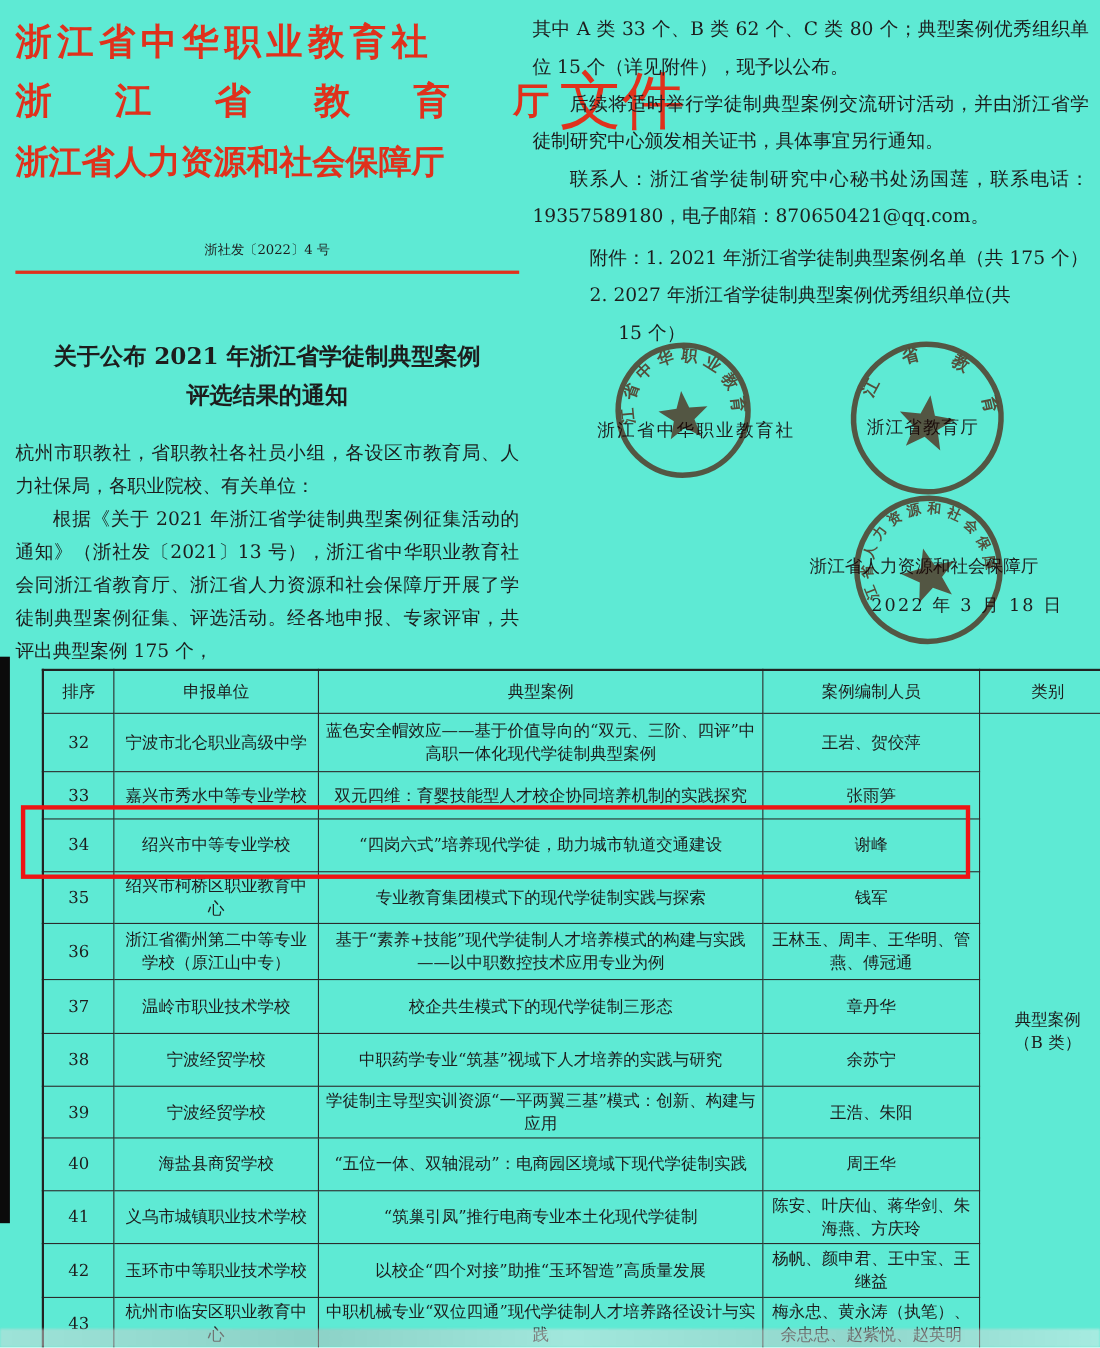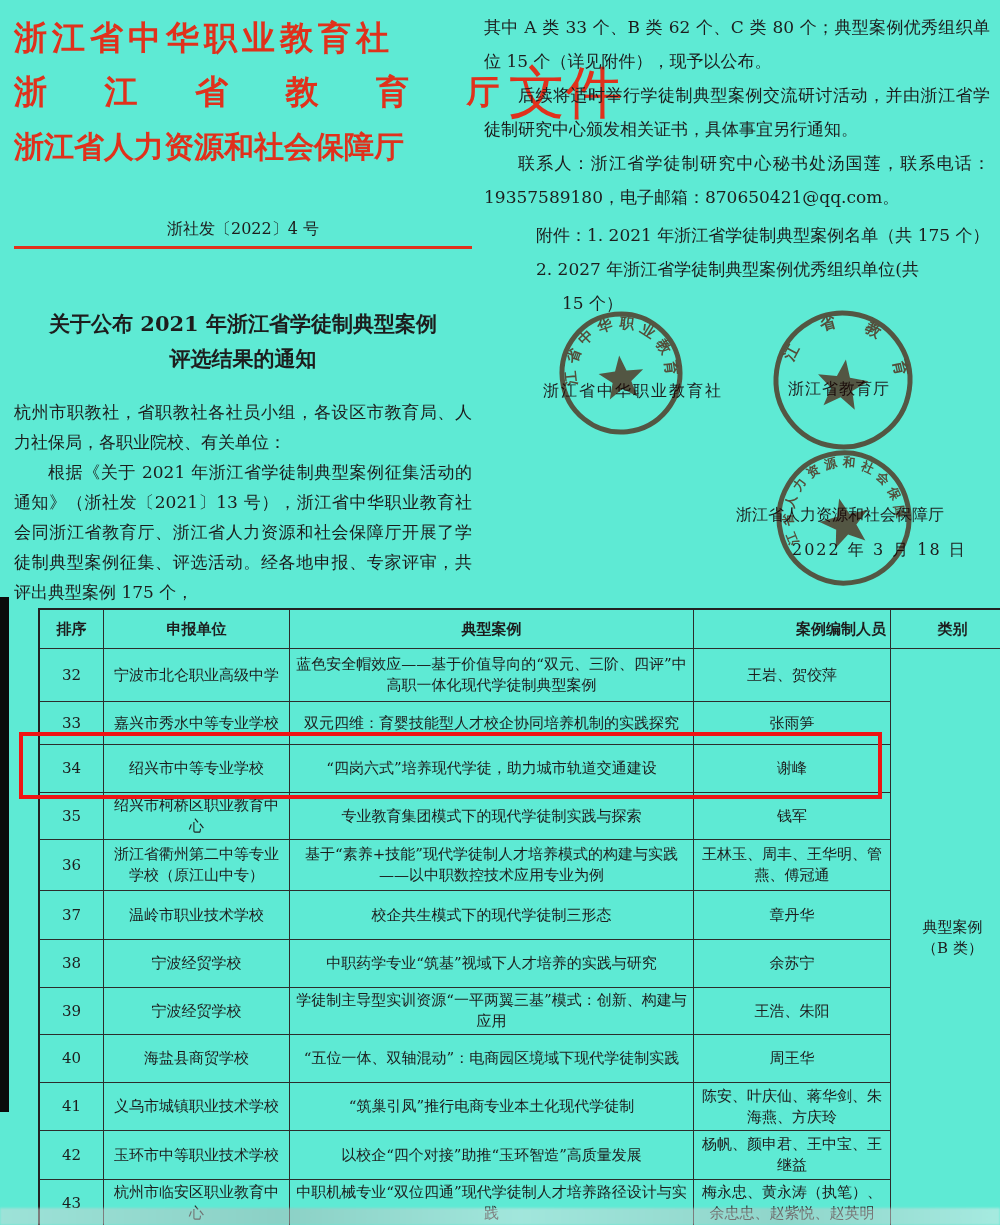--- a/index.html
+++ b/index.html
@@ -14,21 +14,21 @@
     background:#5eead4;color:var(--ink);
     font-family:"DejaVu Serif","Liberation Serif",serif;
   }
   
   .letterhead{position:absolute;left:14px;top:16px;width:462px;color:var(--red);}
   .lh1{font-size:33px;font-weight:bold;letter-spacing:5px;white-space:nowrap;}
   .lh-row{display:flex;align-items:center;margin-top:3px;}
   .lh2{font-size:33px;font-weight:bold;letter-spacing:23px;white-space:nowrap;}
   .lh-suffix{font-size:57px;font-weight:normal;line-height:1;margin-left:-14px;white-space:nowrap;}
   .lh3{font-size:30px;font-weight:bold;margin-top:6px;white-space:nowrap;}
-  .doc-number{position:absolute;left:14px;top:219px;width:458px;text-align:center;font-size:16px;}
+  .doc-number{position:absolute;left:14px;top:219px;width:458px;text-align:center;font-size:12px;}
   .red-rule{position:absolute;left:14px;top:246px;width:458px;height:3px;background:var(--red);}
   .doc-title{position:absolute;left:14px;top:306px;width:458px;text-align:center;
     font-size:21px;font-weight:bold;line-height:35px;margin:0;}
   
   .col-left{position:absolute;left:14px;top:397px;width:458px;font-size:17px;line-height:30px;text-align:justify;}
   .col-right{position:absolute;left:484px;top:10px;width:506px;font-size:17px;line-height:34px;text-align:justify;}
   .para{margin:0;}
   .para.indent{text-indent:2em;}
   .attachments{margin-top:4px;}
   .att-line{white-space:nowrap;}
@@ -44,21 +44,21 @@
   .doc-date{position:absolute;left:792px;top:540px;font-size:16px;letter-spacing:2px;z-index:1;}
   .seal{position:absolute;mix-blend-mode:multiply;opacity:.9;z-index:2;}
   
   .black-bar{position:absolute;left:0;top:597px;width:9px;height:515px;background:#0b0b0b;}
   .table-wrap{position:absolute;left:38px;top:608px;width:930px;}
   table.cases{width:100%;border-collapse:collapse;table-layout:fixed;border:2.5px solid #222;}
   table.cases th,table.cases td{
     border:1.6px solid #2c2c2c;font-size:15px;line-height:21px;
     padding:2px 4px;vertical-align:middle;text-align:center;overflow:hidden;
   }
-  table.cases th{height:34px;font-weight:bold;}
+  table.cases th{height:34px;font-weight:normal;}
   td.title-cell{text-align:left;padding-left:7px;padding-right:5px;}
   td.cat-cell{font-size:15px;line-height:24px;}
   tbody tr:nth-child(1){height:53px;}
   tbody tr:nth-child(2){height:43px;}
   tbody tr:nth-child(3){height:48px;}
   tbody tr:nth-child(4){height:46px;}
   tbody tr:nth-child(5){height:51px;}
   tbody tr:nth-child(6){height:49px;}
   tbody tr:nth-child(7){height:48px;}
   tbody tr:nth-child(8){height:42px;}
@@ -140,21 +140,21 @@
 
   <div class="black-bar"></div>
 
   <div class="table-wrap">
     <table class="cases">
       <thead>
           <tr id="thead-row">
             <th style="width: 55px;">排序</th>
             <th style="width: 177px;">申报单位</th>
             <th style="width: 395px;">典型案例</th>
-            <th style="width: 188px; text-align: right;">案例编制人员</th>
+            <th style="width: 188px;">案例编制人员</th>
             <th style="width: 115px;">类别</th>
           </tr>
         </thead>
       <tbody id="tbody">
           <tr>
             <td>32</td>
             <td>宁波市北仑职业高级中学</td>
             <td class="title-cell">蓝色安全帽效应——基于价值导向的“双元、三阶、四评”中高职一体化现代学徒制典型案例</td>
             <td>王岩、贺佼萍</td>
             <td class="cat-cell" rowspan="12">

